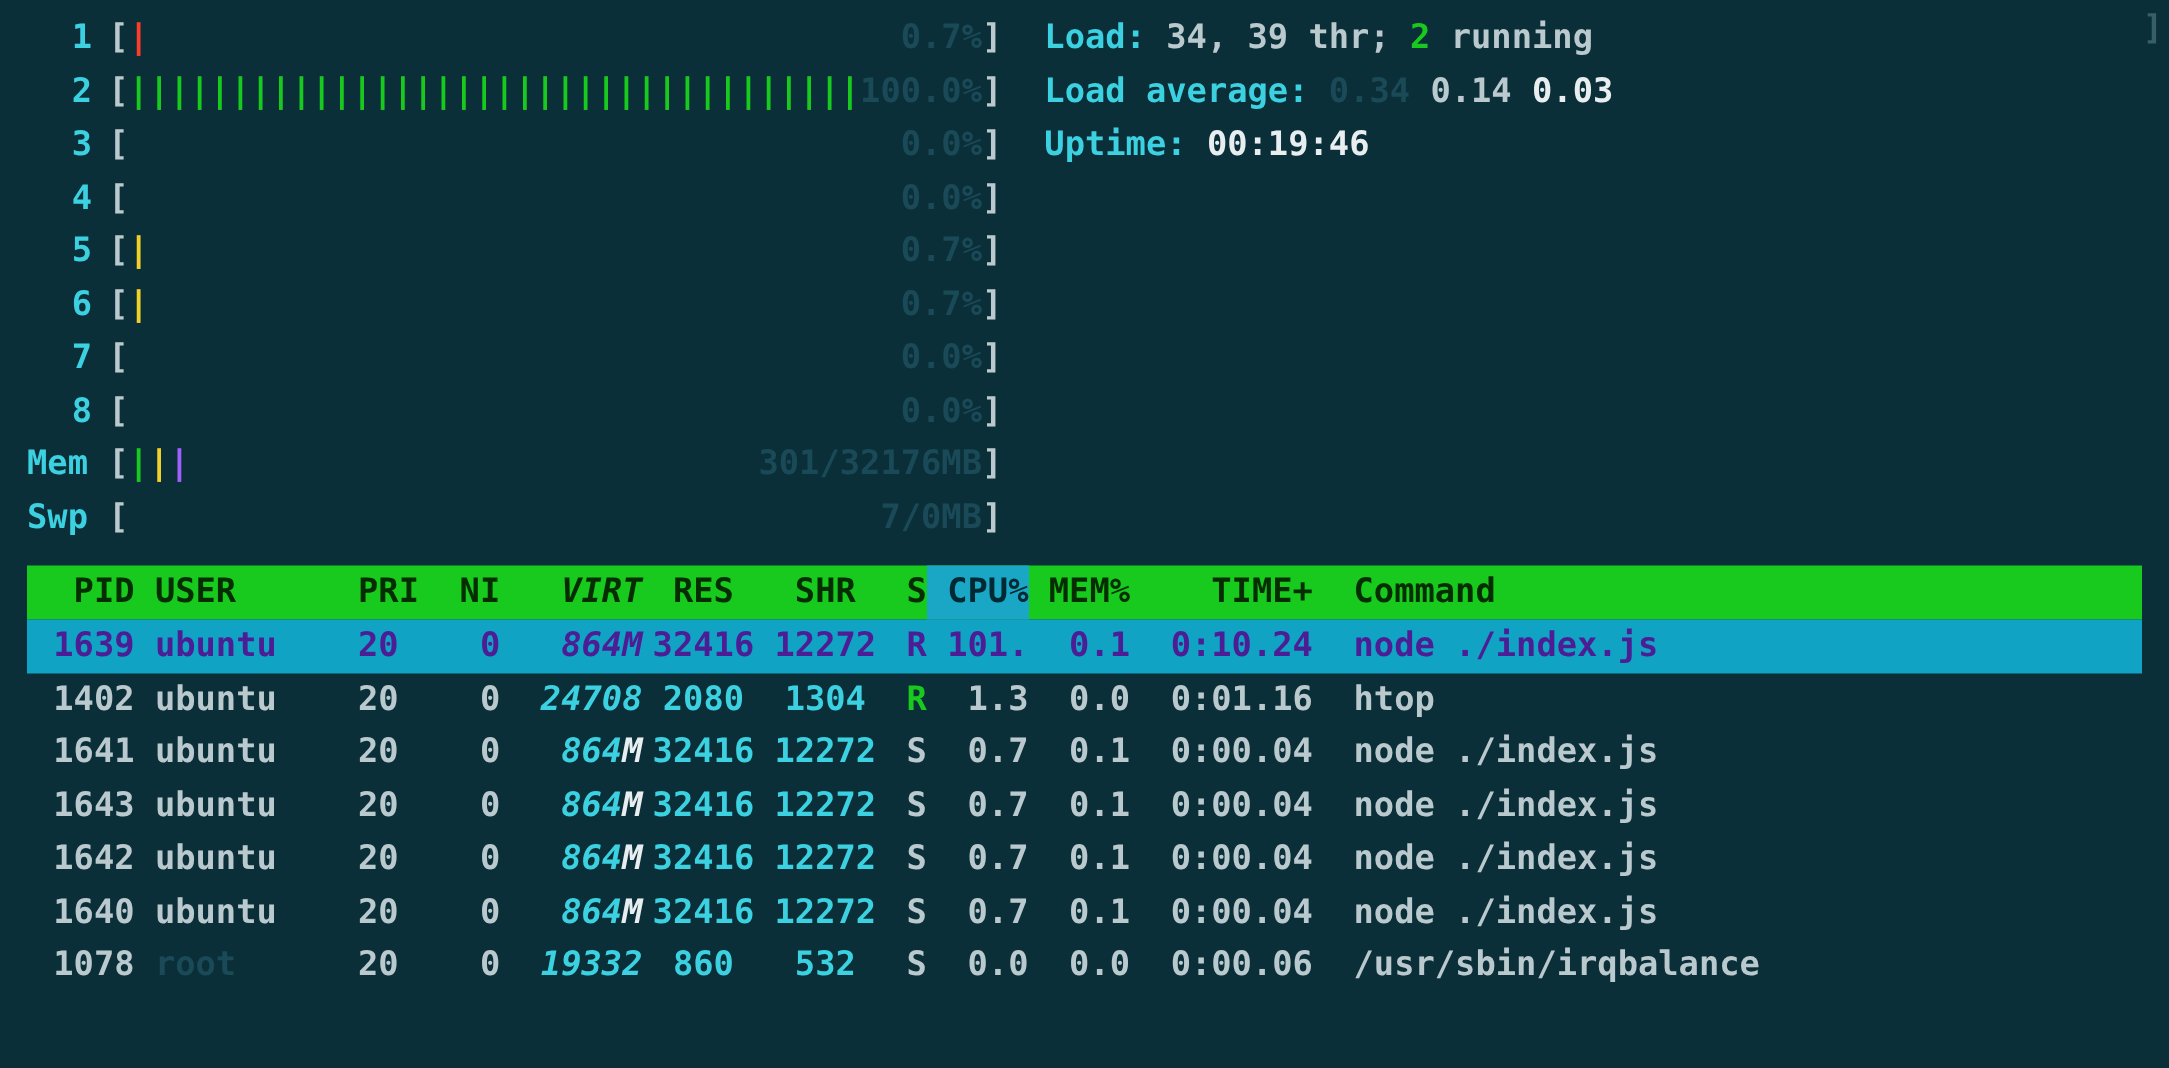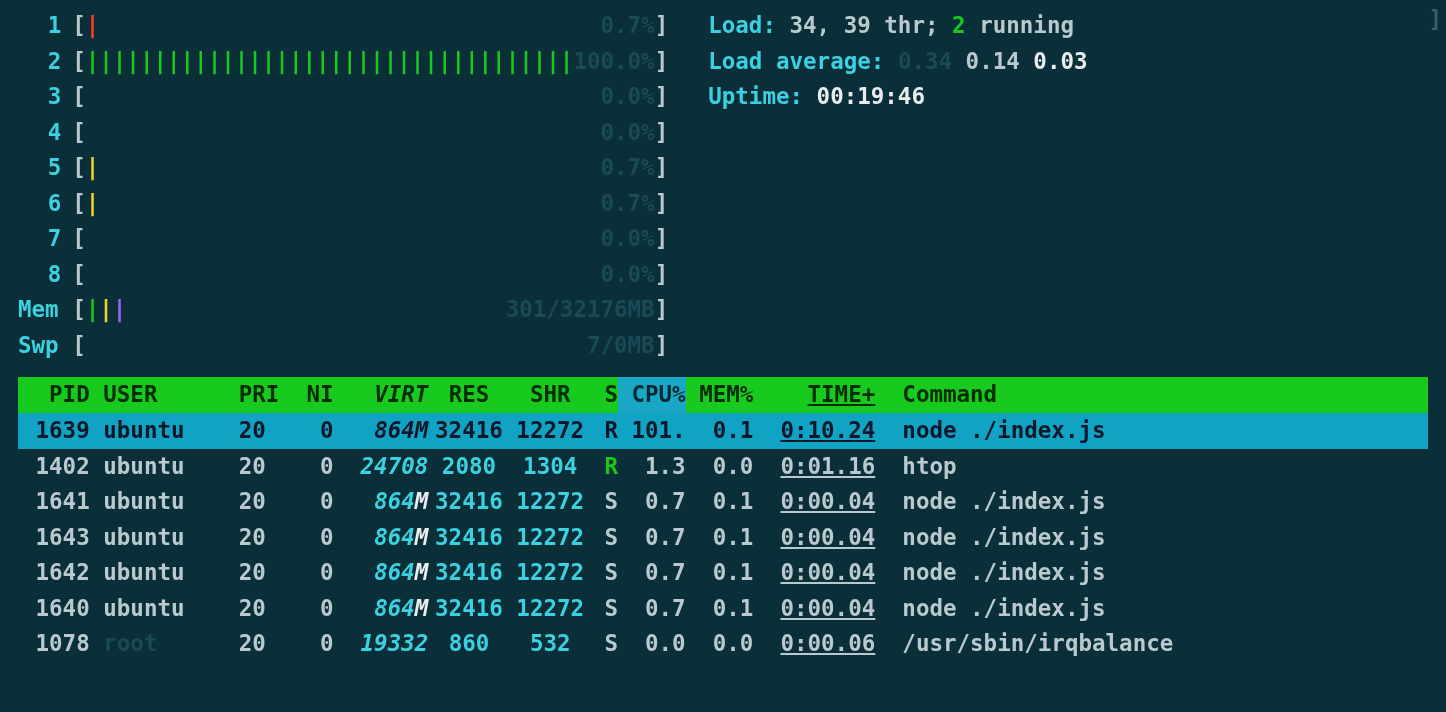--- a/index.html
+++ b/index.html
@@ -21,21 +21,21 @@
     margin:0; padding:0;
     background:var(--bg);
     font-family:"Menlo","Consolas","DejaVu Sans Mono","Liberation Mono",monospace;
     font-weight:700;
     font-size:22.5px;
     line-height:1.58;
     color:var(--text);
     height:712px; width:1446px; overflow:hidden;
   }
   .screen{ padding:8px 18px 0 18px; }
-  .top{ display:flex; gap:40px; }
+  .top{ display:flex; gap:28px; }
   .meters{ }
   .meter-row{ white-space:pre; }
   .cpu-num{ color:var(--cyan); display:inline-block; width:4ch; text-align:right; padding-right:.8ch;}
   .br{ color:var(--text); }
   .bar{ display:inline-block; }
   .bar .green{ color:var(--green); }
   .bar .yellow{ color:var(--yellow); }
   .bar .red{ color:var(--red); }
   .bar .magenta{ color:var(--magenta); }
   .pct{ color:var(--dim); }
@@ -51,38 +51,38 @@
   .hdr{
     background:var(--green);
     color:#052d00;
     white-space:pre;
     padding-left:4px;
     width:1410px;
   }
   .hdr .sortcol{ background:var(--sort); color:#002a33; }
   .rows{ }
   .rows .row{ white-space:pre; padding-left:4px;}
-  .rows .hl{ background:var(--hlrow); color:#0f172a; }
+  .rows .hl{ background:var(--hlrow); color:#4c1d95; }
   .c-cyan{ color:var(--cyan); }
   .c-green{ color:var(--green); }
   .c-white{ color:var(--white); }
   .c-dimroot{ color:var(--dim); }
 
   .cell{ display:inline-block; }
   .w-pid{ width:5ch; text-align:right; }
   .w-user{ width:6ch; text-align:left; margin-left:1ch; }
   .w-pri{ width:6ch; text-align:right; }
   .w-ni{ width:5ch; text-align:right; }
   .w-virt{ width:7ch; text-align:right;font-style:italic; }
   .w-res{ width:6ch; text-align:center; }
   .w-shr{ width:6ch; text-align:center; }
   .w-s{ width:2ch; text-align:right; }
   .w-cpu{ width:5ch; text-align:right; }
   .w-mem{ width:5ch; text-align:right; }
-  .w-time{ width:9ch; text-align:right;text-decoration:underline; }
+  .w-time{ width:9ch; text-align:right; }
   .w-cmd{ text-align:left; margin-left:2ch; }
 
   .hdr .w-user{ width:10ch; margin-left:1ch;}
   .hdr .w-pri{ width:2ch; }
 
   .topright-bracket{
     position:fixed; top:2px; right:4px;
     color:#365f6a; font-weight:700;
   }
 </style>

